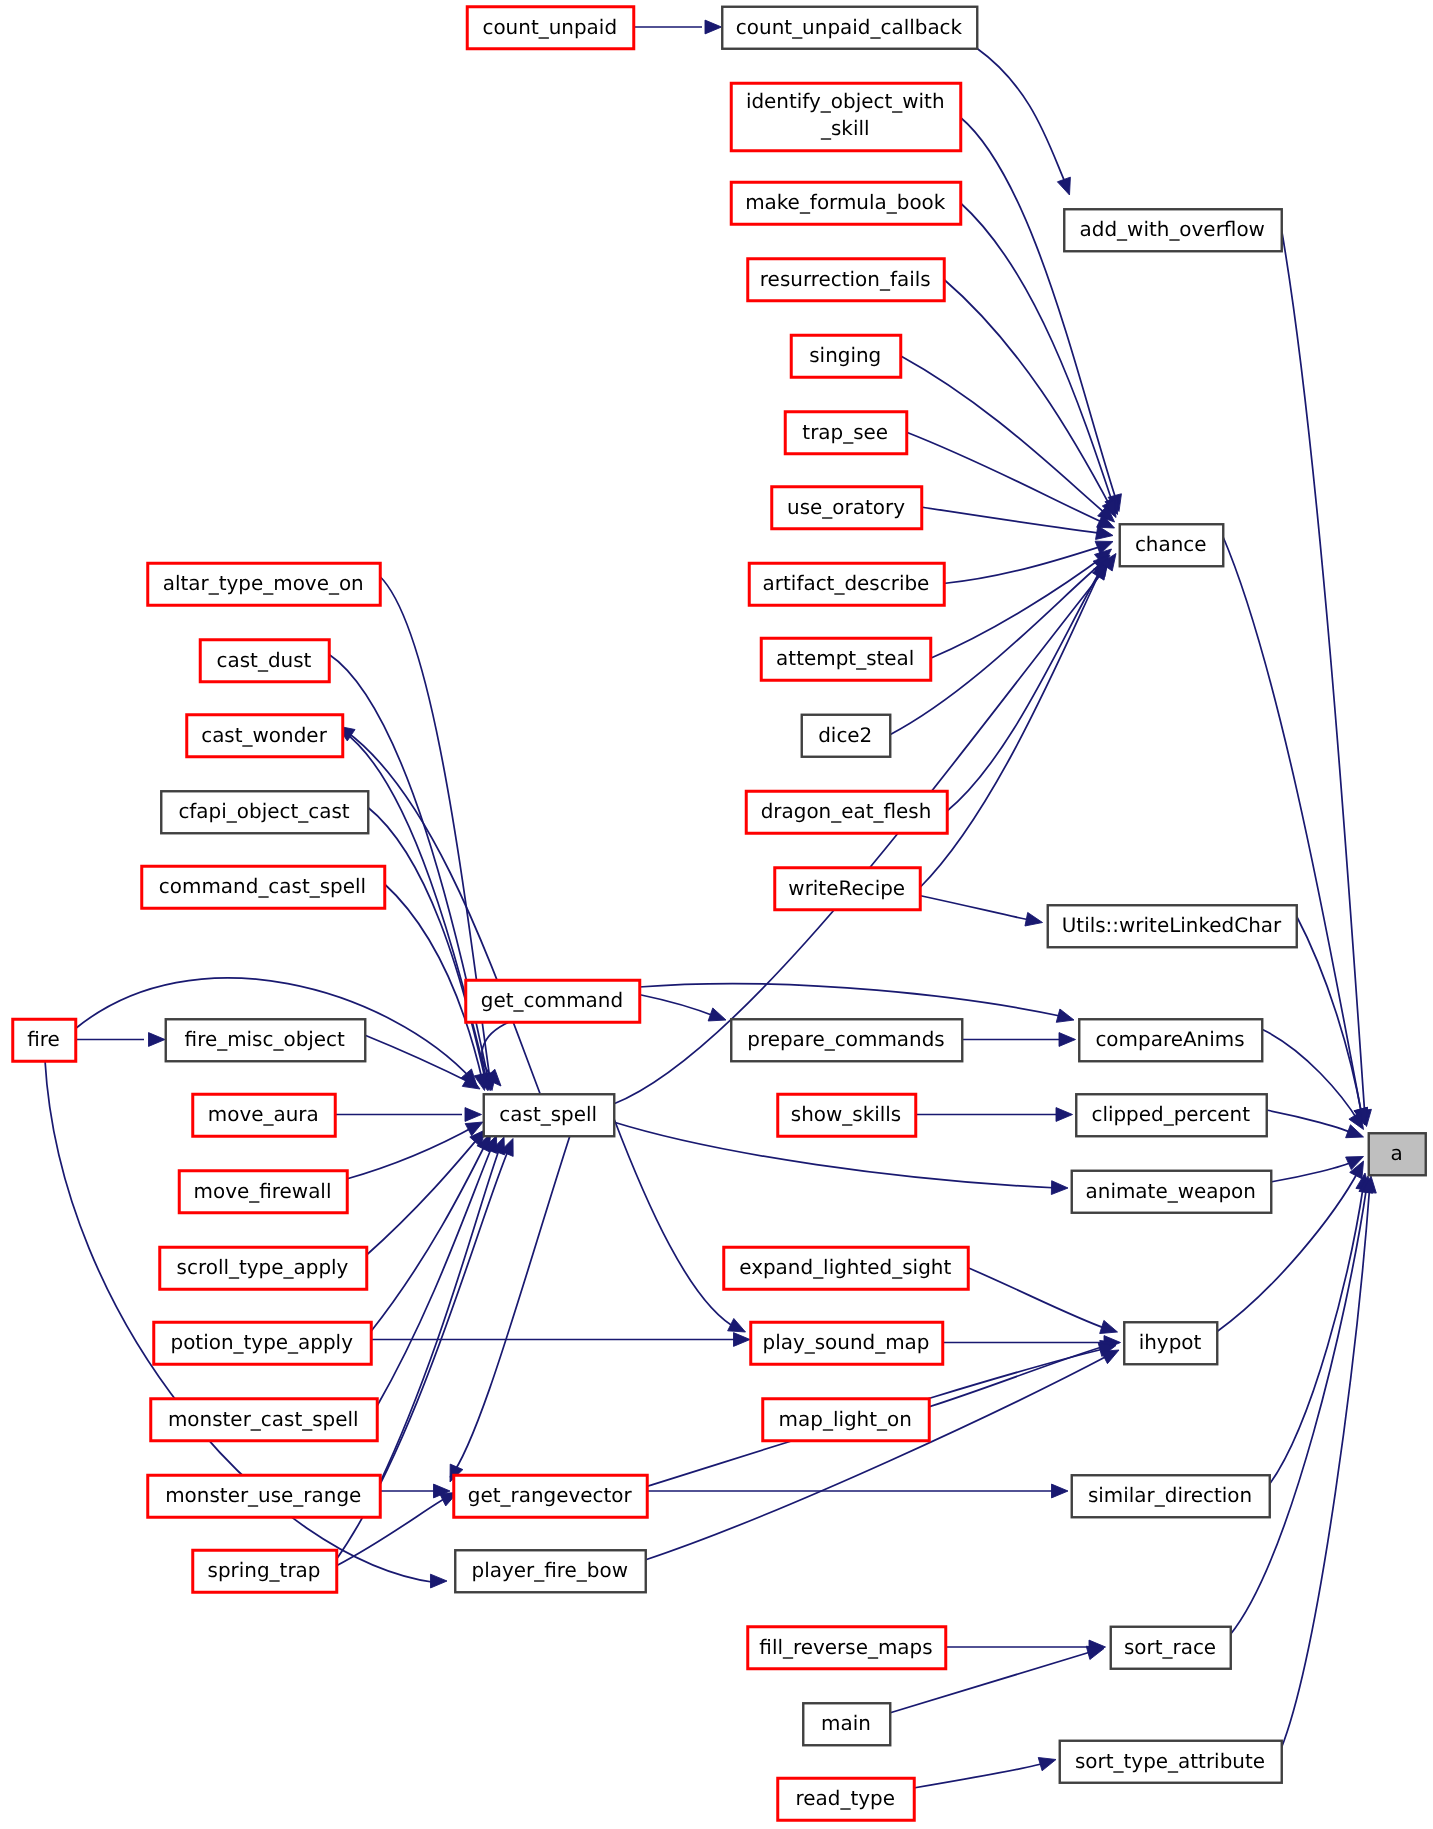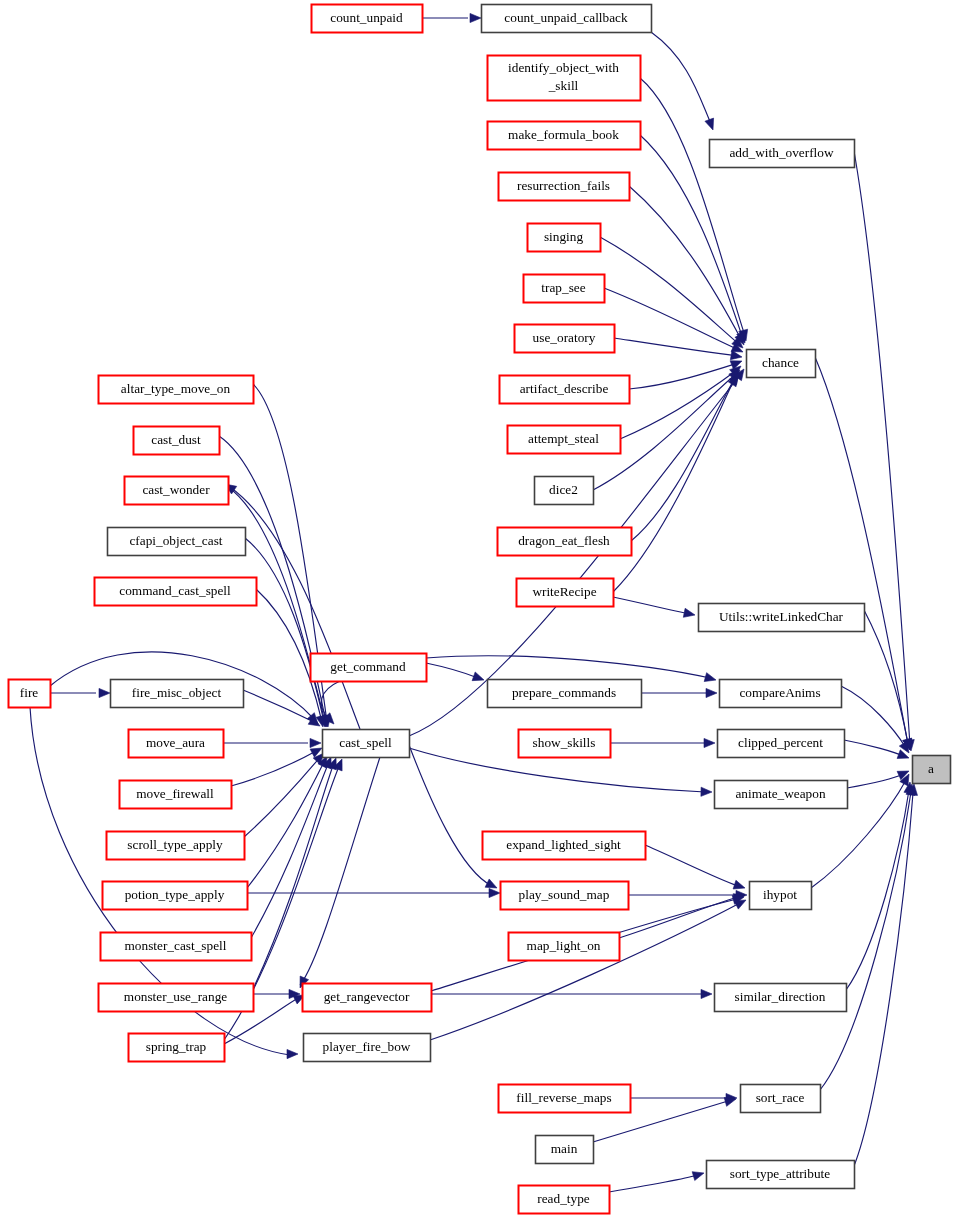--- a/index.html
+++ b/index.html
@@ -1,18 +1,18 @@
 <!DOCTYPE html>
 <html><head>
 <meta charset="utf-8">
 <style>
   html,body{margin:0;padding:0;background:#ffffff;}
   body{width:955px;height:1219px;overflow:hidden;
        font-family:"DejaVu Sans","Liberation Sans",sans-serif;}
-  #graph{position:relative;width:955px;height:1091px;font-family:Liberation Serif, serif;}
+  #graph{position:relative;width:955px;height:1091px;}
   svg{position:absolute;left:0;top:0;width:955px;height:1219px;}
   .node-label{font-size:13.3px;fill:#000000;dominant-baseline:middle;text-anchor:middle;}
 </style>
 </head>
 <body>
 
 <div id="graph">
   <svg id="edges-layer" viewBox="0 0 955 1219" xmlns="http://www.w3.org/2000/svg">
       <path d="M 422,18 L 468,18" fill="none" stroke="#191970" stroke-width="1.15"></path>
       <path d="M 481 18 L 470 22.6 L 470 13.4 Z" fill="#191970" stroke="#191970" stroke-width="0.6"></path>

